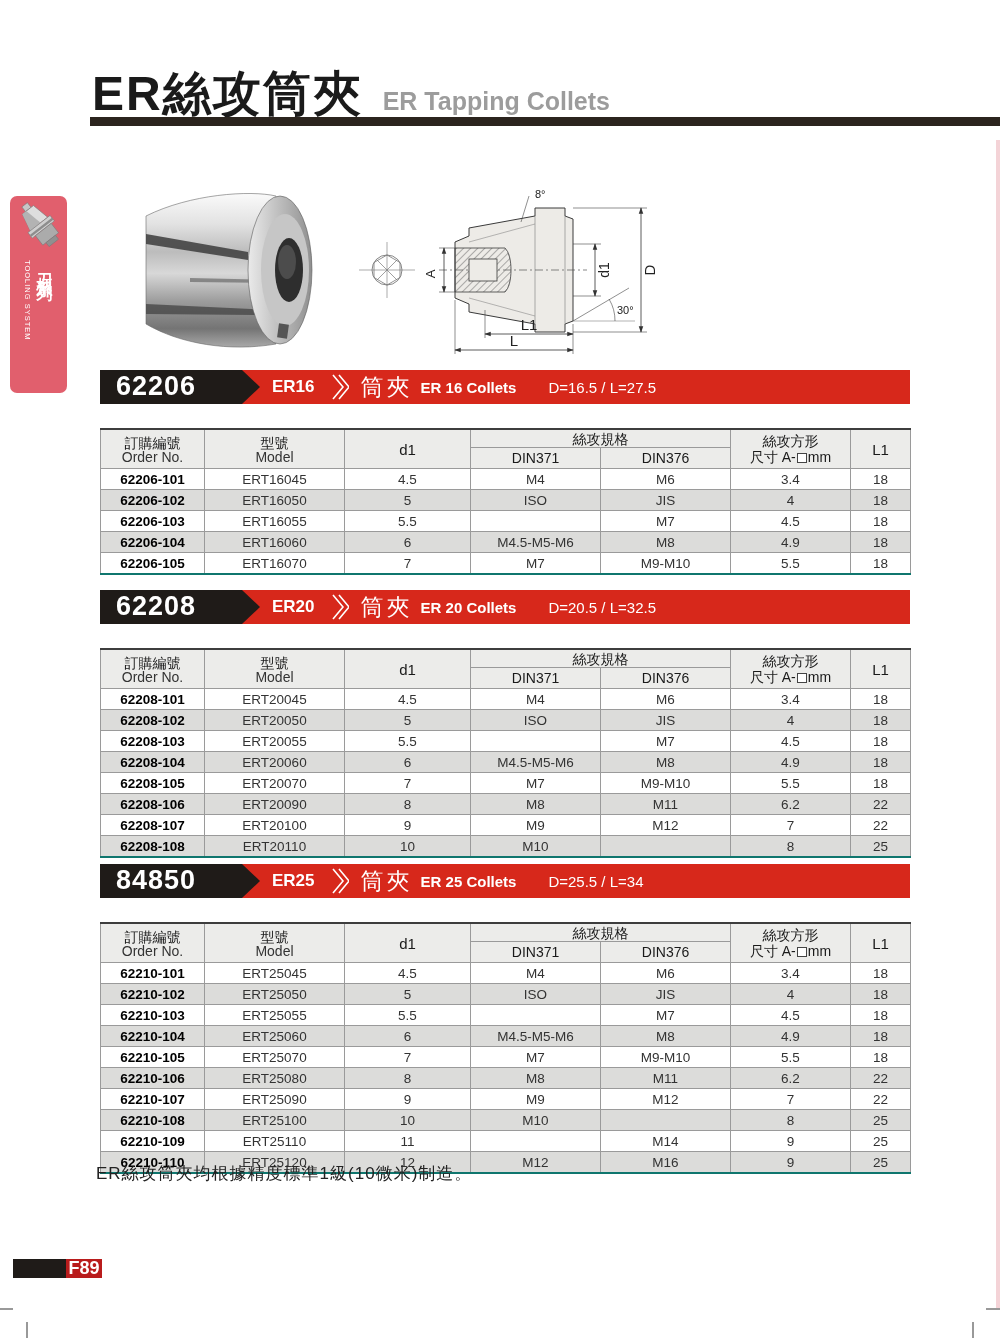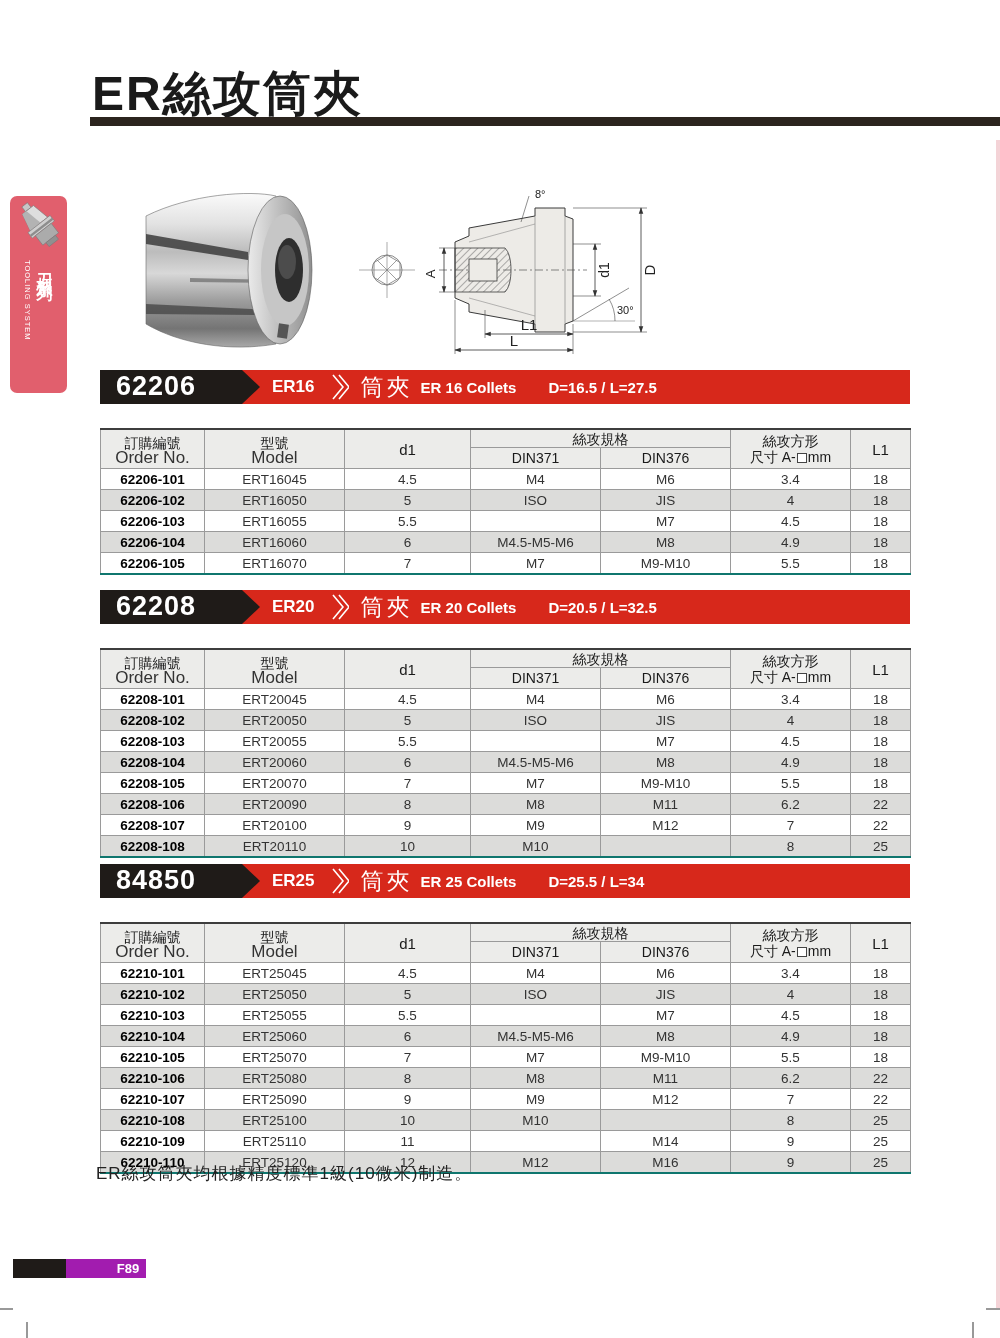--- a/index.html
+++ b/index.html
@@ -26,57 +26,58 @@
   
   .banner{position:absolute;left:100px;width:810px;height:34px;background:#d7281b;
           display:flex;align-items:center;color:#fff;}
   .banner-black{position:absolute;left:0;top:0;width:160px;height:34px;background:#1f1b18;
           clip-path:polygon(0 0,142px 0,160px 50%,142px 100%,0 100%);}
   .banner-code{position:absolute;left:16px;top:1px;font-size:27px;font-weight:bold;letter-spacing:1px;}
   .banner-er{margin-left:172px;font-size:17px;font-weight:bold;}
   .banner-chevron{margin-left:16px;}
   .banner-zh{margin-left:12px;font-size:23px;letter-spacing:3px;}
   .banner-en{margin-left:8px;font-size:15px;font-weight:bold;}
-  .banner-dims{margin-left:32px;font-size:15px;font-weight:bold;}
+  .banner-dims{margin-left:32px;font-size:15px;font-weight:normal;}
 
   
   .tbl{position:absolute;left:100px;width:810px;border-collapse:collapse;table-layout:fixed;
        border-top:2px solid #3d3d3d;border-bottom:2px solid #0f766e;}
   .tbl th,.tbl td{border:1px solid #9a9a9a;text-align:center;padding:0;}
   .tbl thead th{background:#ececea;font-weight:normal;color:#1a1a1a;}
   .tbl thead tr.r1 th{height:17px;}
   .tbl thead tr.r2 th{height:20px;}
   .th-zh{font-size:14px;display:block;line-height:16px;}
-  .th-en{font-size:17px;display:block;line-height:13px;color:#333;}
+  .th-en{font-size:14px;display:block;line-height:13px;color:#333;}
   .th-bold{font-size:15px;font-weight:bold;}
   .th-din{font-size:14px;font-weight:bold;}
   .sq{display:inline-block;width:8px;height:8px;border:1px solid #444;margin:0 1px;vertical-align:-1px;background:#fff;}
   .tbl td{height:20px;font-size:13.5px;color:#333;}
   .tbl td:first-child{font-weight:bold;color:#000;font-size:13.5px;}
   .tbl tbody tr:nth-child(even){background:#dcdcda;}
 
   .footnote{position:absolute;left:96px;top:1162px;font-size:17px;letter-spacing:1px;color:#222;}
 
   
   .page-marker{position:absolute;left:13px;top:1259px;display:flex;}
   .pm-black{width:53px;height:19px;background:#1f1b18;}
-  .pm-red{width:36px;height:19px;background:#a21caf;color:#fff;font-size:13px;font-weight:bold;
-          display:flex;align-items:center;justify-content:center;padding-left:44px;}
+  .pm-red{width:36px;height:19px;background:#b91c1c;color:#fff;font-size:18px;font-weight:bold;
+          display:flex;align-items:center;justify-content:center;}
   .crop{position:absolute;background:#999;}
   .edge-strip{position:absolute;left:996px;top:140px;width:4px;height:1170px;background:#f4d3d7;}
 
   svg text{font-family:"Liberation Sans",sans-serif;fill:#222;}
 </style>
 </head>
 <body>
 
 <div class="page">
 
   <div class="title-row">
     <span class="title-zh">ER絲攻筒夾</span>
+    <span class="title-en">ER Tapping Collets</span>
   </div>
   <div class="title-rule"></div>
 
   <div class="side-tab">
     <svg width="48" height="58" viewBox="0 0 48 58">
       <g transform="rotate(-38 24 28)">
         <rect x="21" y="4" width="7" height="6" fill="#c7c7c7" stroke="#7a7a7a" stroke-width="0.6"></rect>
         <polygon points="17,10 31,10 35,28 13,28" fill="#dedede" stroke="#7a7a7a" stroke-width="0.6"></polygon>
         <polygon points="17,10 22,10 26,28 13,28" fill="#b3b3b3"></polygon>
         <rect x="10" y="28" width="28" height="7" fill="#cfcfcf" stroke="#7a7a7a" stroke-width="0.6"></rect>

